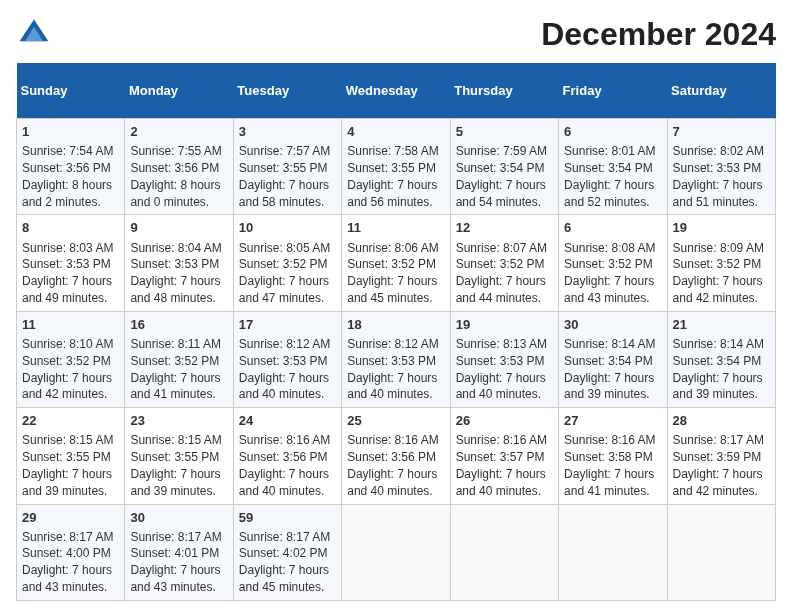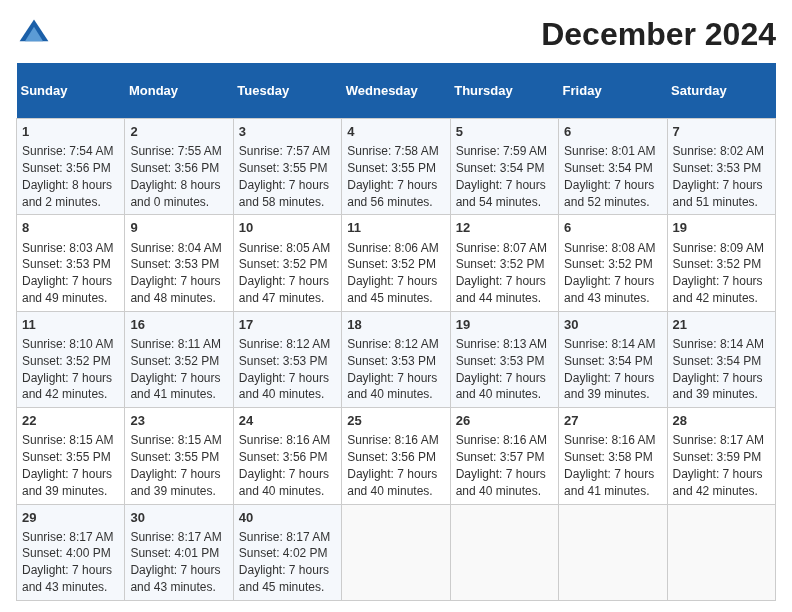--- a/index.html
+++ b/index.html
@@ -232,21 +232,21 @@
       <tr>
         <td>
           <span class="day-num">29</span>
           <div class="day-info">Sunrise: 8:17 AM<br>Sunset: 4:00 PM<br>Daylight: 7 hours<br>and 43 minutes.</div>
         </td>
         <td>
           <span class="day-num">30</span>
           <div class="day-info">Sunrise: 8:17 AM<br>Sunset: 4:01 PM<br>Daylight: 7 hours<br>and 43 minutes.</div>
         </td>
         <td>
-          <span class="day-num">40</span>
+          <span class="day-num">59</span>
           <div class="day-info">Sunrise: 8:17 AM<br>Sunset: 4:02 PM<br>Daylight: 7 hours<br>and 45 minutes.</div>
         </td>
         <td class="empty"></td>
         <td class="empty"></td>
         <td class="empty"></td>
         <td class="empty"></td>
       </tr>
     </tbody>
 </table>
 

